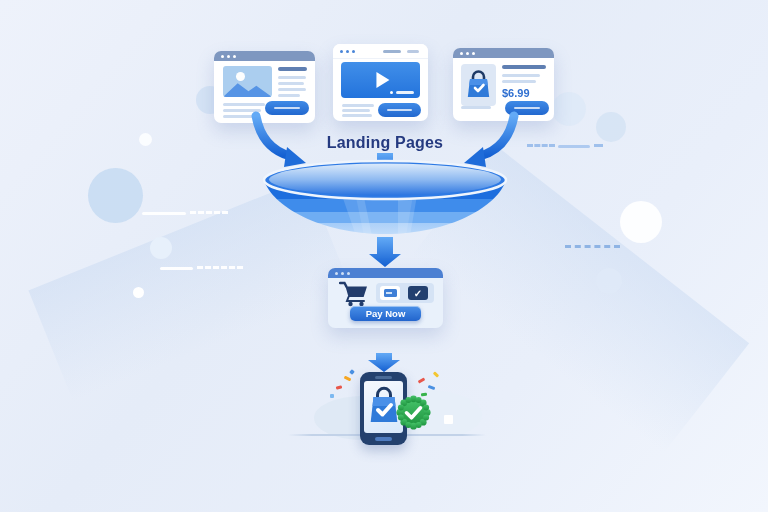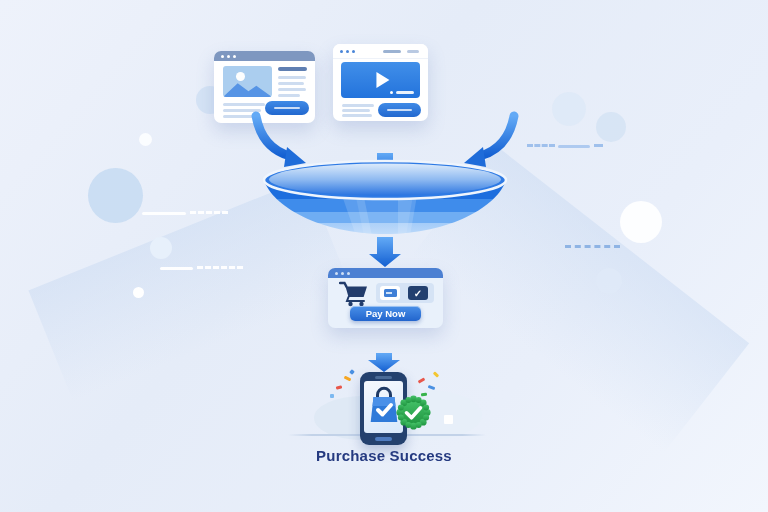--- a/index.html
+++ b/index.html
@@ -125,21 +125,45 @@
       </span>
     </div>
     <div class="tline" style="left:9px;top:60px;width:32px;height:2.5px;"></div>
     <div class="tline" style="left:9px;top:65px;width:28px;height:2.5px;"></div>
     <div class="tline" style="left:9px;top:70px;width:30px;height:2.5px;"></div>
     <div class="pill" style="left:45px;top:59px;width:43px;height:14px;">
         <span class="inner"></span>
       </div>
   </div>
 
-
+  <div class="bwin" style="left:453px;top:48px;width:101px;height:73px;">
+    <div class="bhead slate">
+      <span class="dot"></span>
+      <span class="dot"></span>
+      <span class="dot"></span>
+    </div>
+    <div class="panel" style="left:8px;top:16px;width:35px;height:42px;">
+      <svg width="35" height="42" viewBox="0 0 35 42">
+        <path d="M12 16 v-3 a5.5 5.5 0 0 1 11 0 v3" fill="none" stroke="#1e3a66" stroke-width="2.6"></path>
+        <path d="M9 15 h17 l2.2 18 h-21.4 Z" fill="#2f7ad9"></path>
+        <path d="M9 15 h17 l.8 6 h-18.6 Z" fill="#4a90e8"></path>
+        <path d="M14 24 l3 3 l5.5 -6" fill="none" stroke="#ffffff" stroke-width="2.6" stroke-linecap="round" stroke-linejoin="round"></path>
+      </svg>
+    </div>
+    <div class="tline dark" style="left:49px;top:17px;width:44px;height:4px;"></div>
+    <div class="tline" style="left:49px;top:26px;width:38px;height:2.5px;"></div>
+    <div class="tline" style="left:49px;top:32px;width:34px;height:2.5px;"></div>
+    <div class="abs" style="left:49px;top:39px;font-size:11px;font-weight:bold;color:#2f6fd0;">$6.99</div>
+    <div class="tline" style="left:8px;top:58px;width:30px;height:2.5px;"></div>
+    <div class="pill" style="left:52px;top:53px;width:44px;height:14px;">
+        <span class="inner"></span>
+      </div>
+  </div>
+
+  <div class="stage-label" style="left:385px;top:134px;font-size:16px;">Landing Pages</div>
 
   <svg class="abs" style="left:0;top:0;" width="768" height="512" viewBox="0 0 768 512">
     <defs>
       <linearGradient id="gArrow" x1="0" y1="0" x2="0" y2="1">
         <stop offset="0" stop-color="#63aaf6"></stop>
           <stop offset="1" stop-color="#1460d2"></stop>
       </linearGradient>
       <linearGradient id="gBody" x1="0" y1="0" x2="0" y2="1">
         <stop offset="0" stop-color="#1d6ede"></stop>
           <stop offset=".36" stop-color="#1d6ede"></stop>
@@ -261,15 +285,14 @@
       <circle cx="13.4" cy="31.1" r="3"></circle>
         <circle cx="23.6" cy="31.1" r="3"></circle>
       <circle cx="5.9" cy="13.4" r="3"></circle>
         <circle cx="31.1" cy="13.4" r="3"></circle>
       <circle cx="5.9" cy="23.6" r="3"></circle>
         <circle cx="31.1" cy="23.6" r="3"></circle>
     </g>
     <path d="M11.5 18.8 l5 5 l9 -10" fill="none" stroke="#ffffff" stroke-width="3.6" stroke-linecap="round" stroke-linejoin="round"></path>
   </svg>
 
-  <div class="stage-label" style="left:384px;top:447px;font-size:15px;">Purchase Success</div>
 
 </div>
 
 </body></html>

